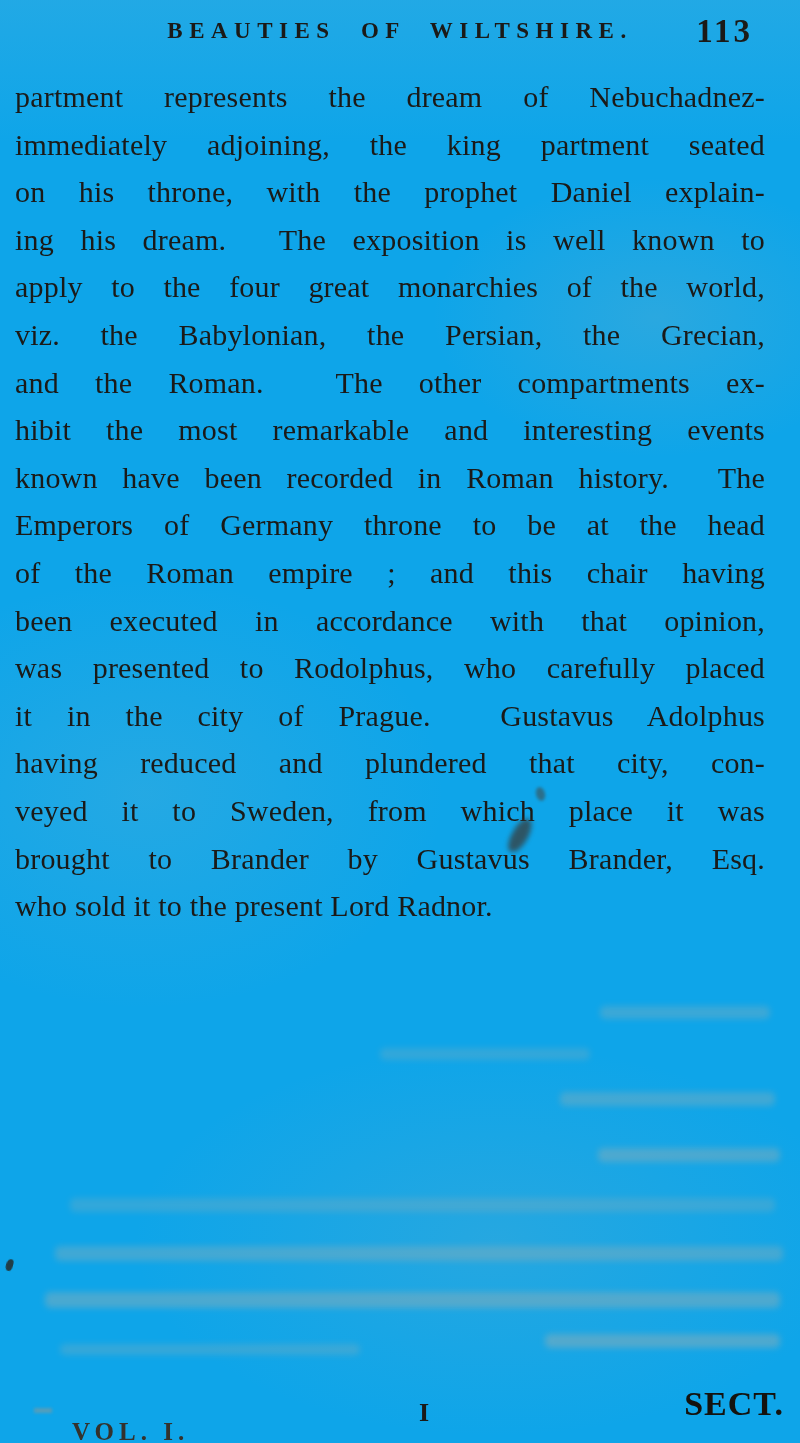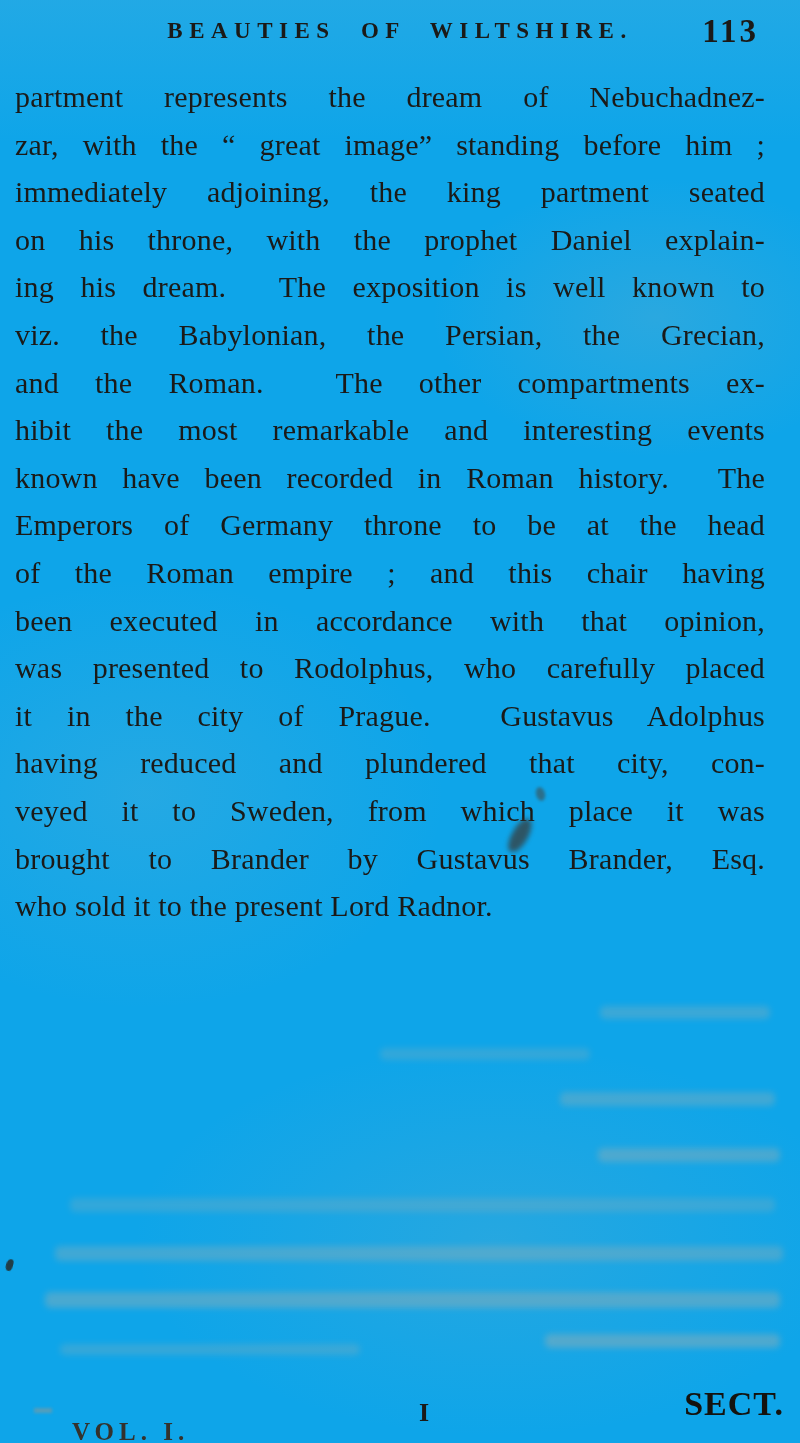--- a/index.html
+++ b/index.html
@@ -29,21 +29,21 @@
   .running-title {
     text-align:center;
     font-weight:bold;
     font-size:23px;
     letter-spacing:6.5px;
     word-spacing:13px;
     padding-top:6px;
     filter:blur(0.3px);
   }
   .page-number {
-    position:absolute; right:16px; top:1px;
+    position:absolute; right:22px; top:1px;
     font-size:33px; font-weight:bold; letter-spacing:3px;
     filter:blur(0.3px);
     margin-left:36px;
   }
 
   .body-text {
     position:absolute; left:15px; top:73px; width:750px;
     font-size:30px;
     line-height:47.6px;
     letter-spacing:0.2px;
@@ -128,24 +128,24 @@
 
 <div class="page">
 
   <div class="header">
     <div class="running-title">BEAUTIES OF WILTSHIRE.</div>
     <div class="page-number">113</div>
   </div>
 
   <div class="body-text">
     <div class="line">partment represents the dream of Nebuchadnez-</div>
-    <div class="line">zar, with the “ great image” standing before him ;</div>
     <div class="line">immediately adjoining, the king partment seated</div>
     <div class="line">on his throne, with the prophet Daniel explain-</div>
     <div class="line">ing his dream.  The exposition is well known to</div>
+    <div class="line">apply to the four great monarchies of the world,</div>
     <div class="line">viz. the Babylonian, the Persian, the Grecian,</div>
     <div class="line">and the Roman.  The other compartments ex-</div>
     <div class="line">hibit the most remarkable and interesting events</div>
     <div class="line">known have been recorded in Roman history.  The</div>
     <div class="line">Emperors of Germany throne to be at the head</div>
     <div class="line">of the Roman empire ; and this chair having</div>
     <div class="line">been executed in accordance with that opinion,</div>
     <div class="line">was presented to Rodolphus, who carefully placed</div>
     <div class="line">it in the city of Prague.  Gustavus Adolphus</div>
     <div class="line">having reduced and plundered that city, con-</div>

